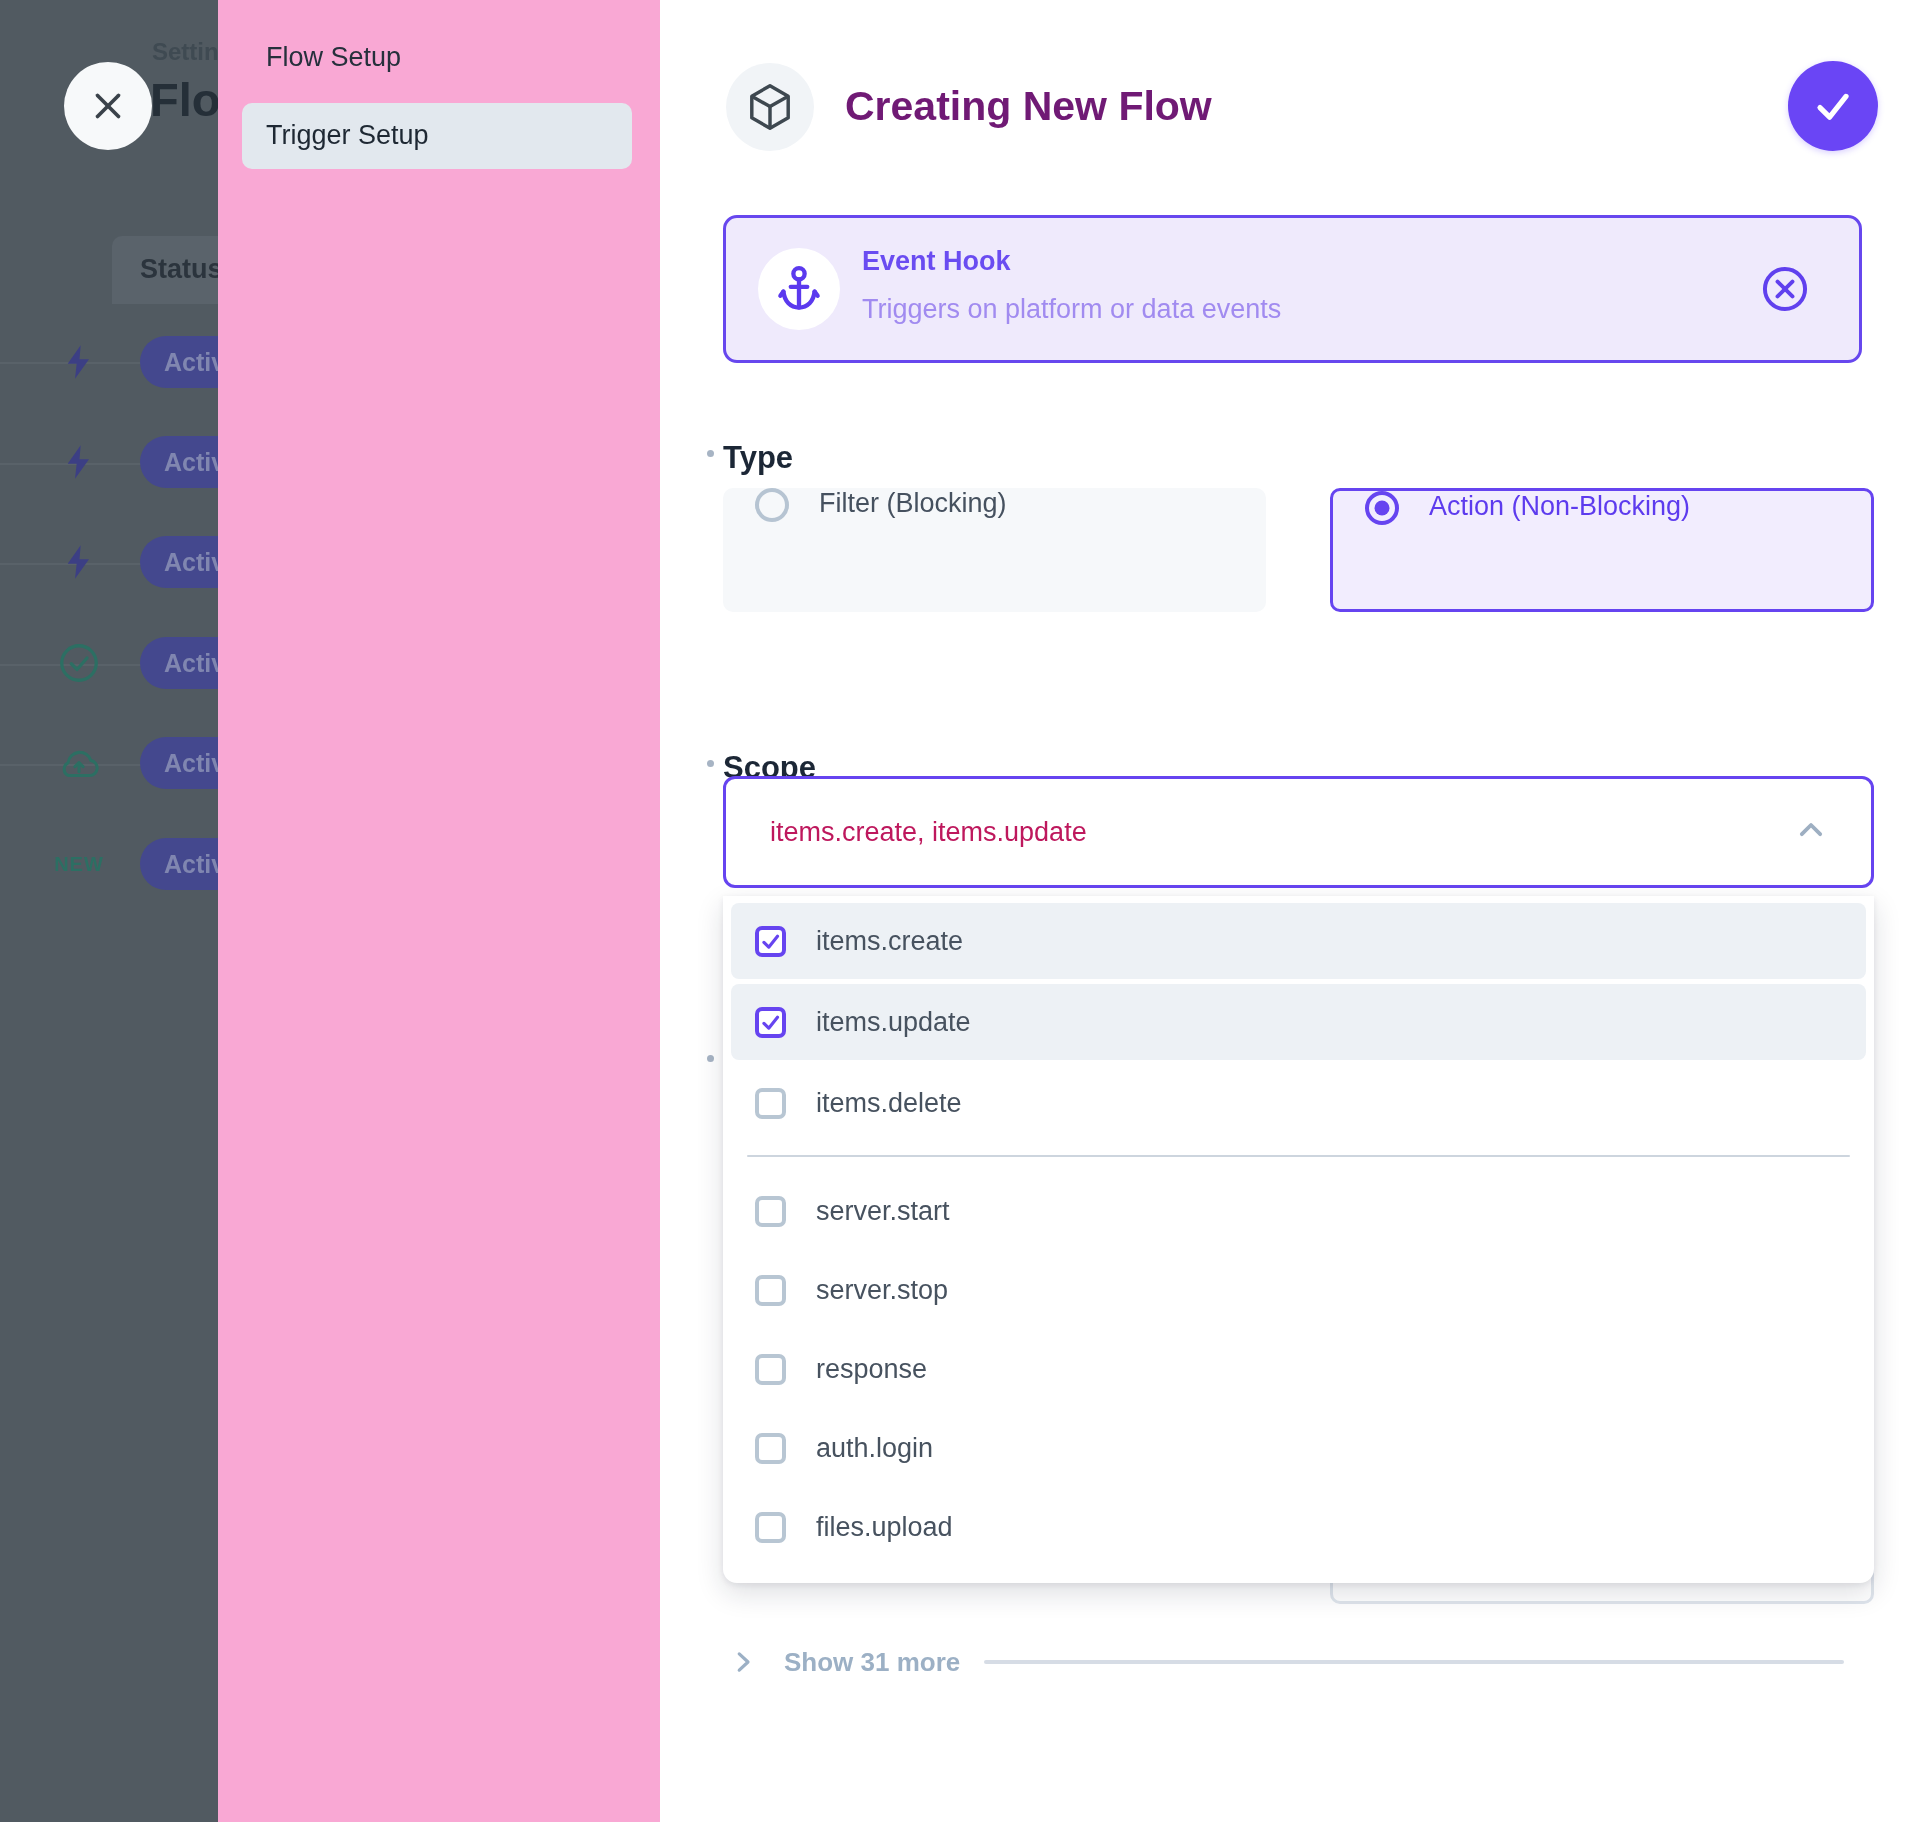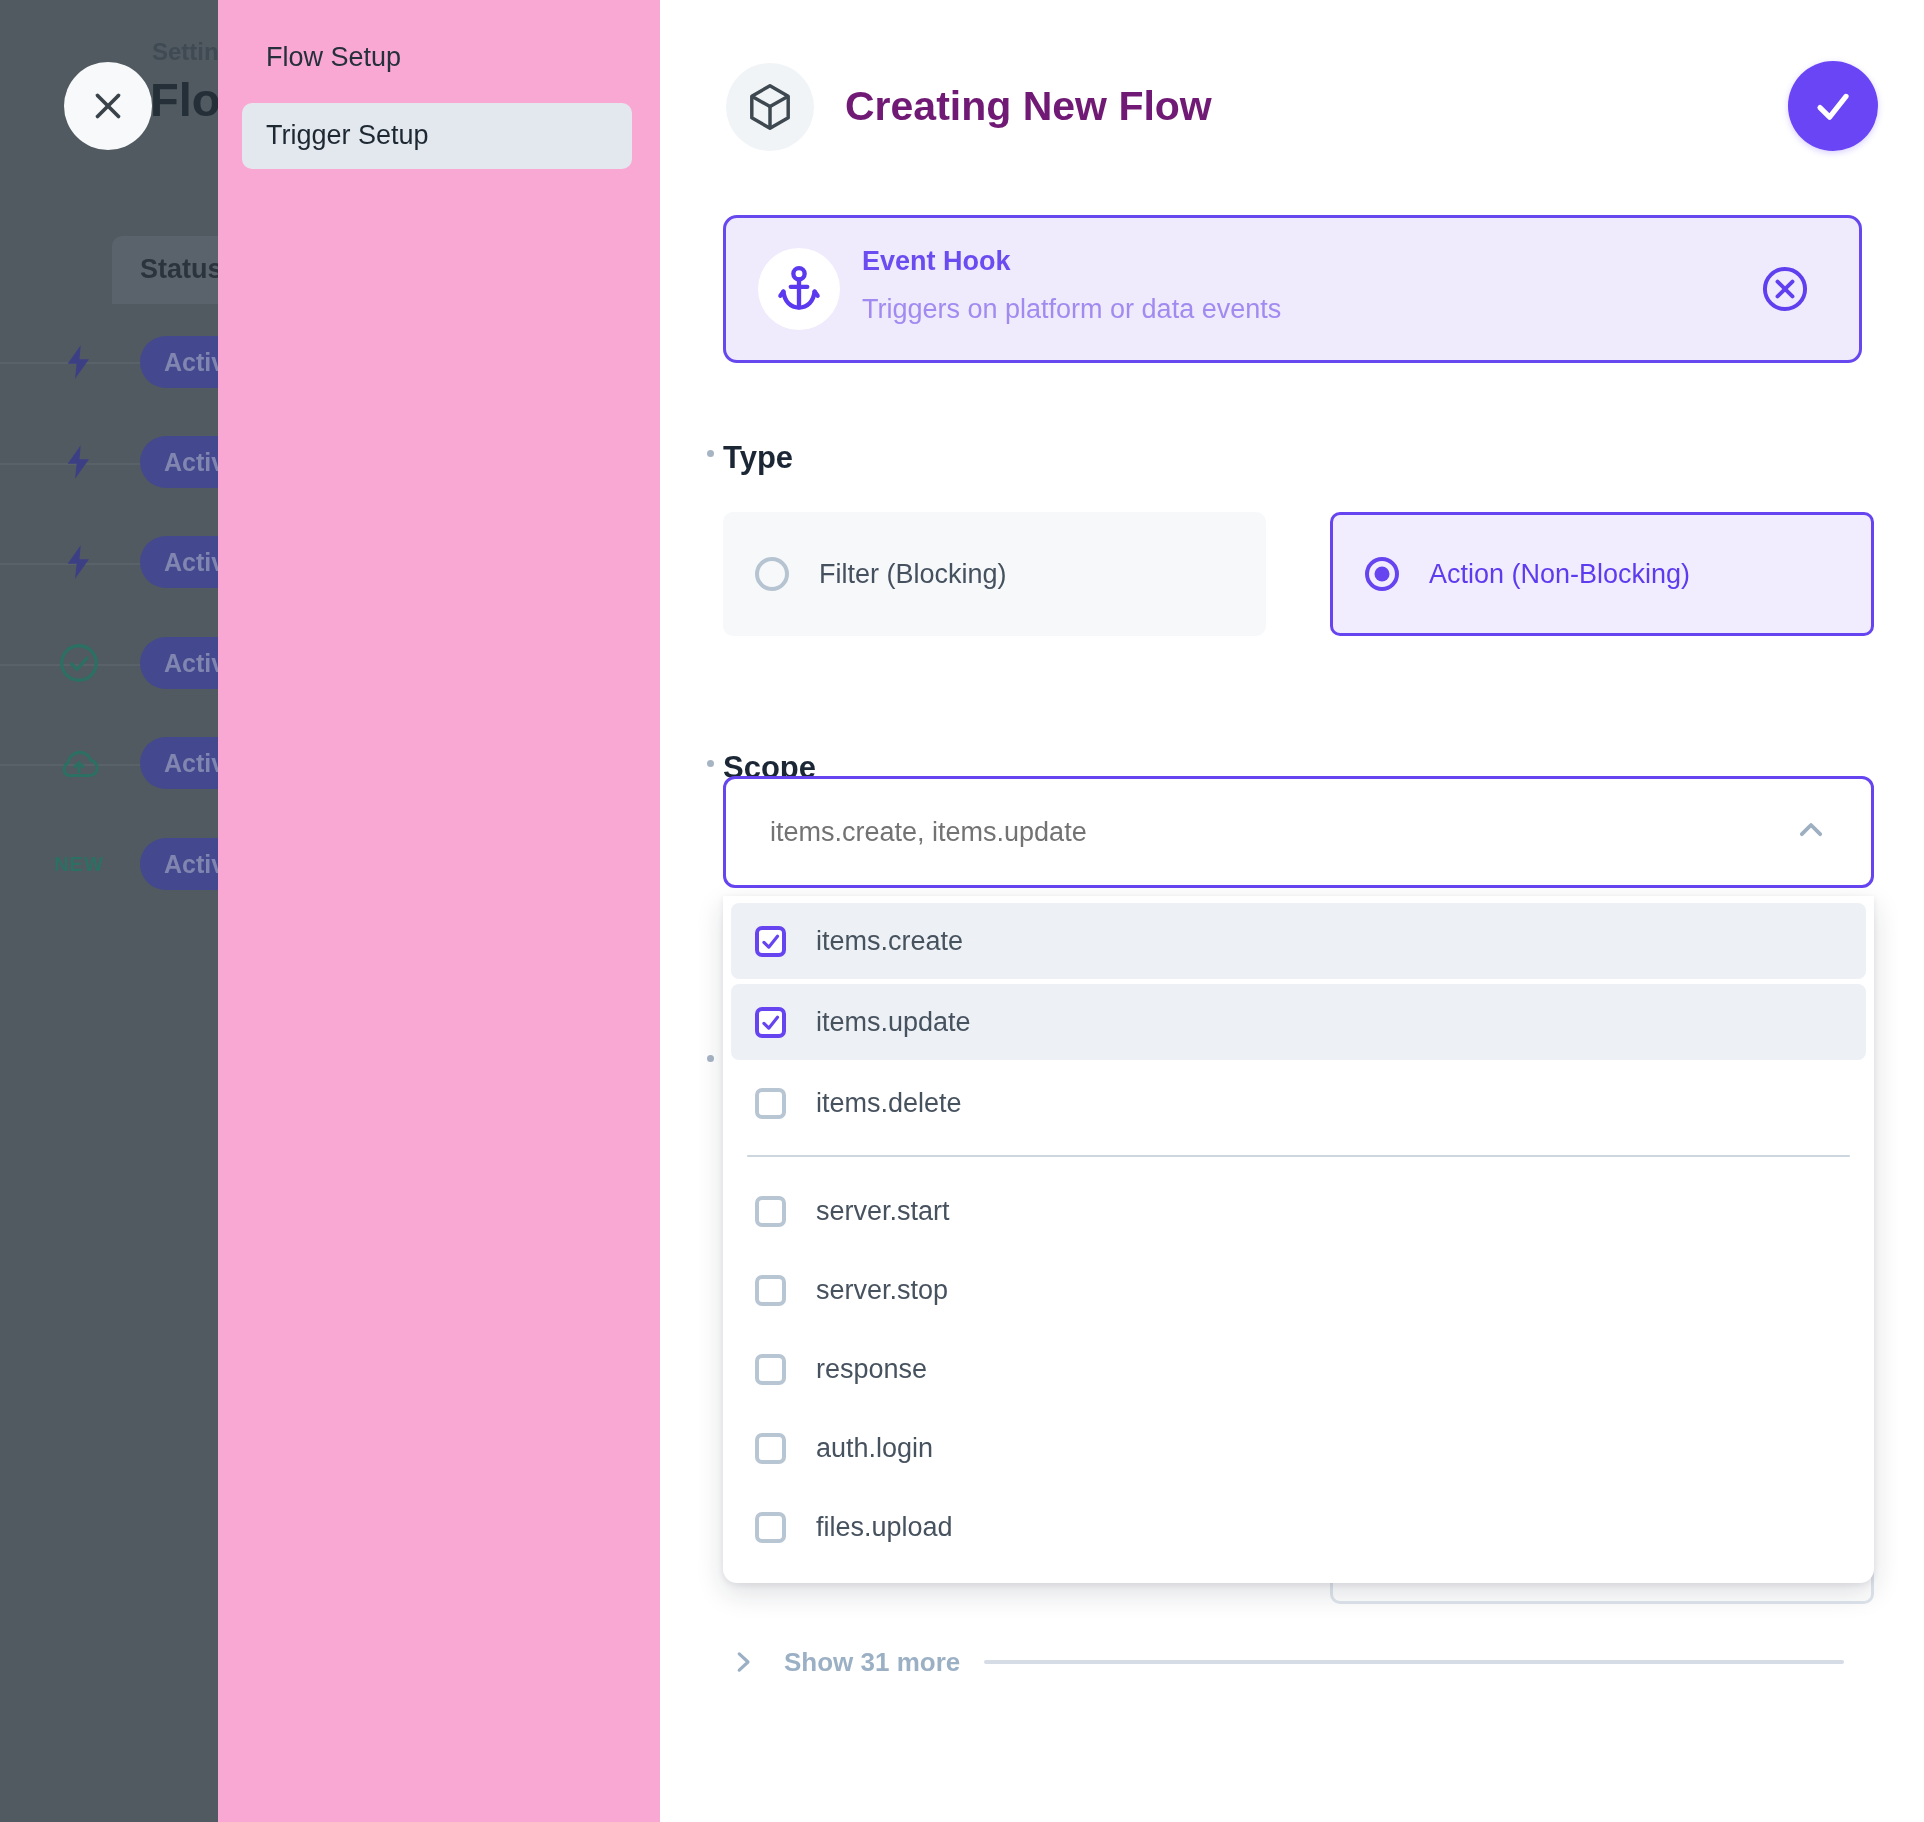--- a/index.html
+++ b/index.html
@@ -45,35 +45,35 @@
   .banner-icon{position:absolute;left:32px;top:50%;transform:translateY(-50%);width:82px;height:82px;border-radius:50%;
                background:#ffffff;display:flex;align-items:center;justify-content:center;}
   .banner-title{position:absolute;left:136px;top:28px;font-size:27px;font-weight:600;color:#6a4cf1;white-space:nowrap;}
   .banner-sub{position:absolute;left:136px;top:76px;font-size:27px;color:#a18bf0;white-space:nowrap;}
   .banner-x{position:absolute;right:46px;top:50%;transform:translateY(-50%);width:56px;height:56px;
             display:flex;align-items:center;justify-content:center;cursor:pointer;}
 
   .sec-label{position:absolute;font-size:31px;font-weight:700;color:#1c2736;white-space:nowrap;}
   .req-dot{position:absolute;width:7px;height:7px;border-radius:50%;background:#a7b4c4;}
 
-  .type-card{position:absolute;top:512px;height:124px;border-radius:10px;box-sizing:border-box;display:flex;align-items:center;cursor:pointer;}
+  .type-card{position:absolute;top:488px;height:124px;border-radius:10px;box-sizing:border-box;display:flex;align-items:flex-start;cursor:pointer;}
   .card-filter{left:723px;width:543px;background:#f6f8fa;}
   .card-action{left:1330px;width:544px;background:#f2edfe;border:3px solid #6644f0;}
   .radio{width:34px;height:34px;border-radius:50%;box-sizing:border-box;margin-left:32px;flex:none;}
   .radio.off{border:4px solid #b6c4d2;background:transparent;}
   .radio.on{border:4px solid #6644f0;background:transparent;position:relative;}
   .radio.on::after{content:"";position:absolute;left:50%;top:50%;transform:translate(-50%,-50%);
                    width:15px;height:15px;border-radius:50%;background:#6644f0;}
   .type-lbl{margin-left:30px;font-size:27px;white-space:nowrap;}
   .card-filter .type-lbl{color:#46515f;}
   .card-action .type-lbl{color:#5d3bee;font-weight:500;}
 
   .select-box{position:absolute;left:723px;top:776px;width:1151px;height:112px;background:#ffffff;
               border:3px solid #6644f0;border-radius:12px;box-sizing:border-box;display:flex;align-items:center;cursor:pointer;}
-  .select-val{margin-left:44px;font-size:27px;color:#737373;white-space:nowrap;}
+  .select-val{margin-left:44px;font-size:27px;color:#be185d;white-space:nowrap;}
   .select-chev{position:absolute;right:40px;top:50%;transform:translateY(-50%);}
 
   .dropdown{position:absolute;left:723px;top:896px;width:1151px;background:#ffffff;z-index:5;
             border-radius:0 0 14px 14px;box-shadow:0 10px 28px rgba(20,30,50,.14),0 2px 6px rgba(20,30,50,.08);
             padding:7px 8px 15px 8px;box-sizing:border-box;}
   .opt{height:76px;border-radius:8px;display:flex;align-items:center;padding-left:24px;cursor:pointer;}
   .opt.sel{background:#edf1f5;margin-bottom:5px;}
   .opt.unsel{background:transparent;margin-bottom:3px;}
   .opt-label{margin-left:30px;font-size:27px;color:#47525f;white-space:nowrap;}
   .cb{width:31px;height:31px;border-radius:7px;box-sizing:border-box;background:#ffffff;flex:none;

